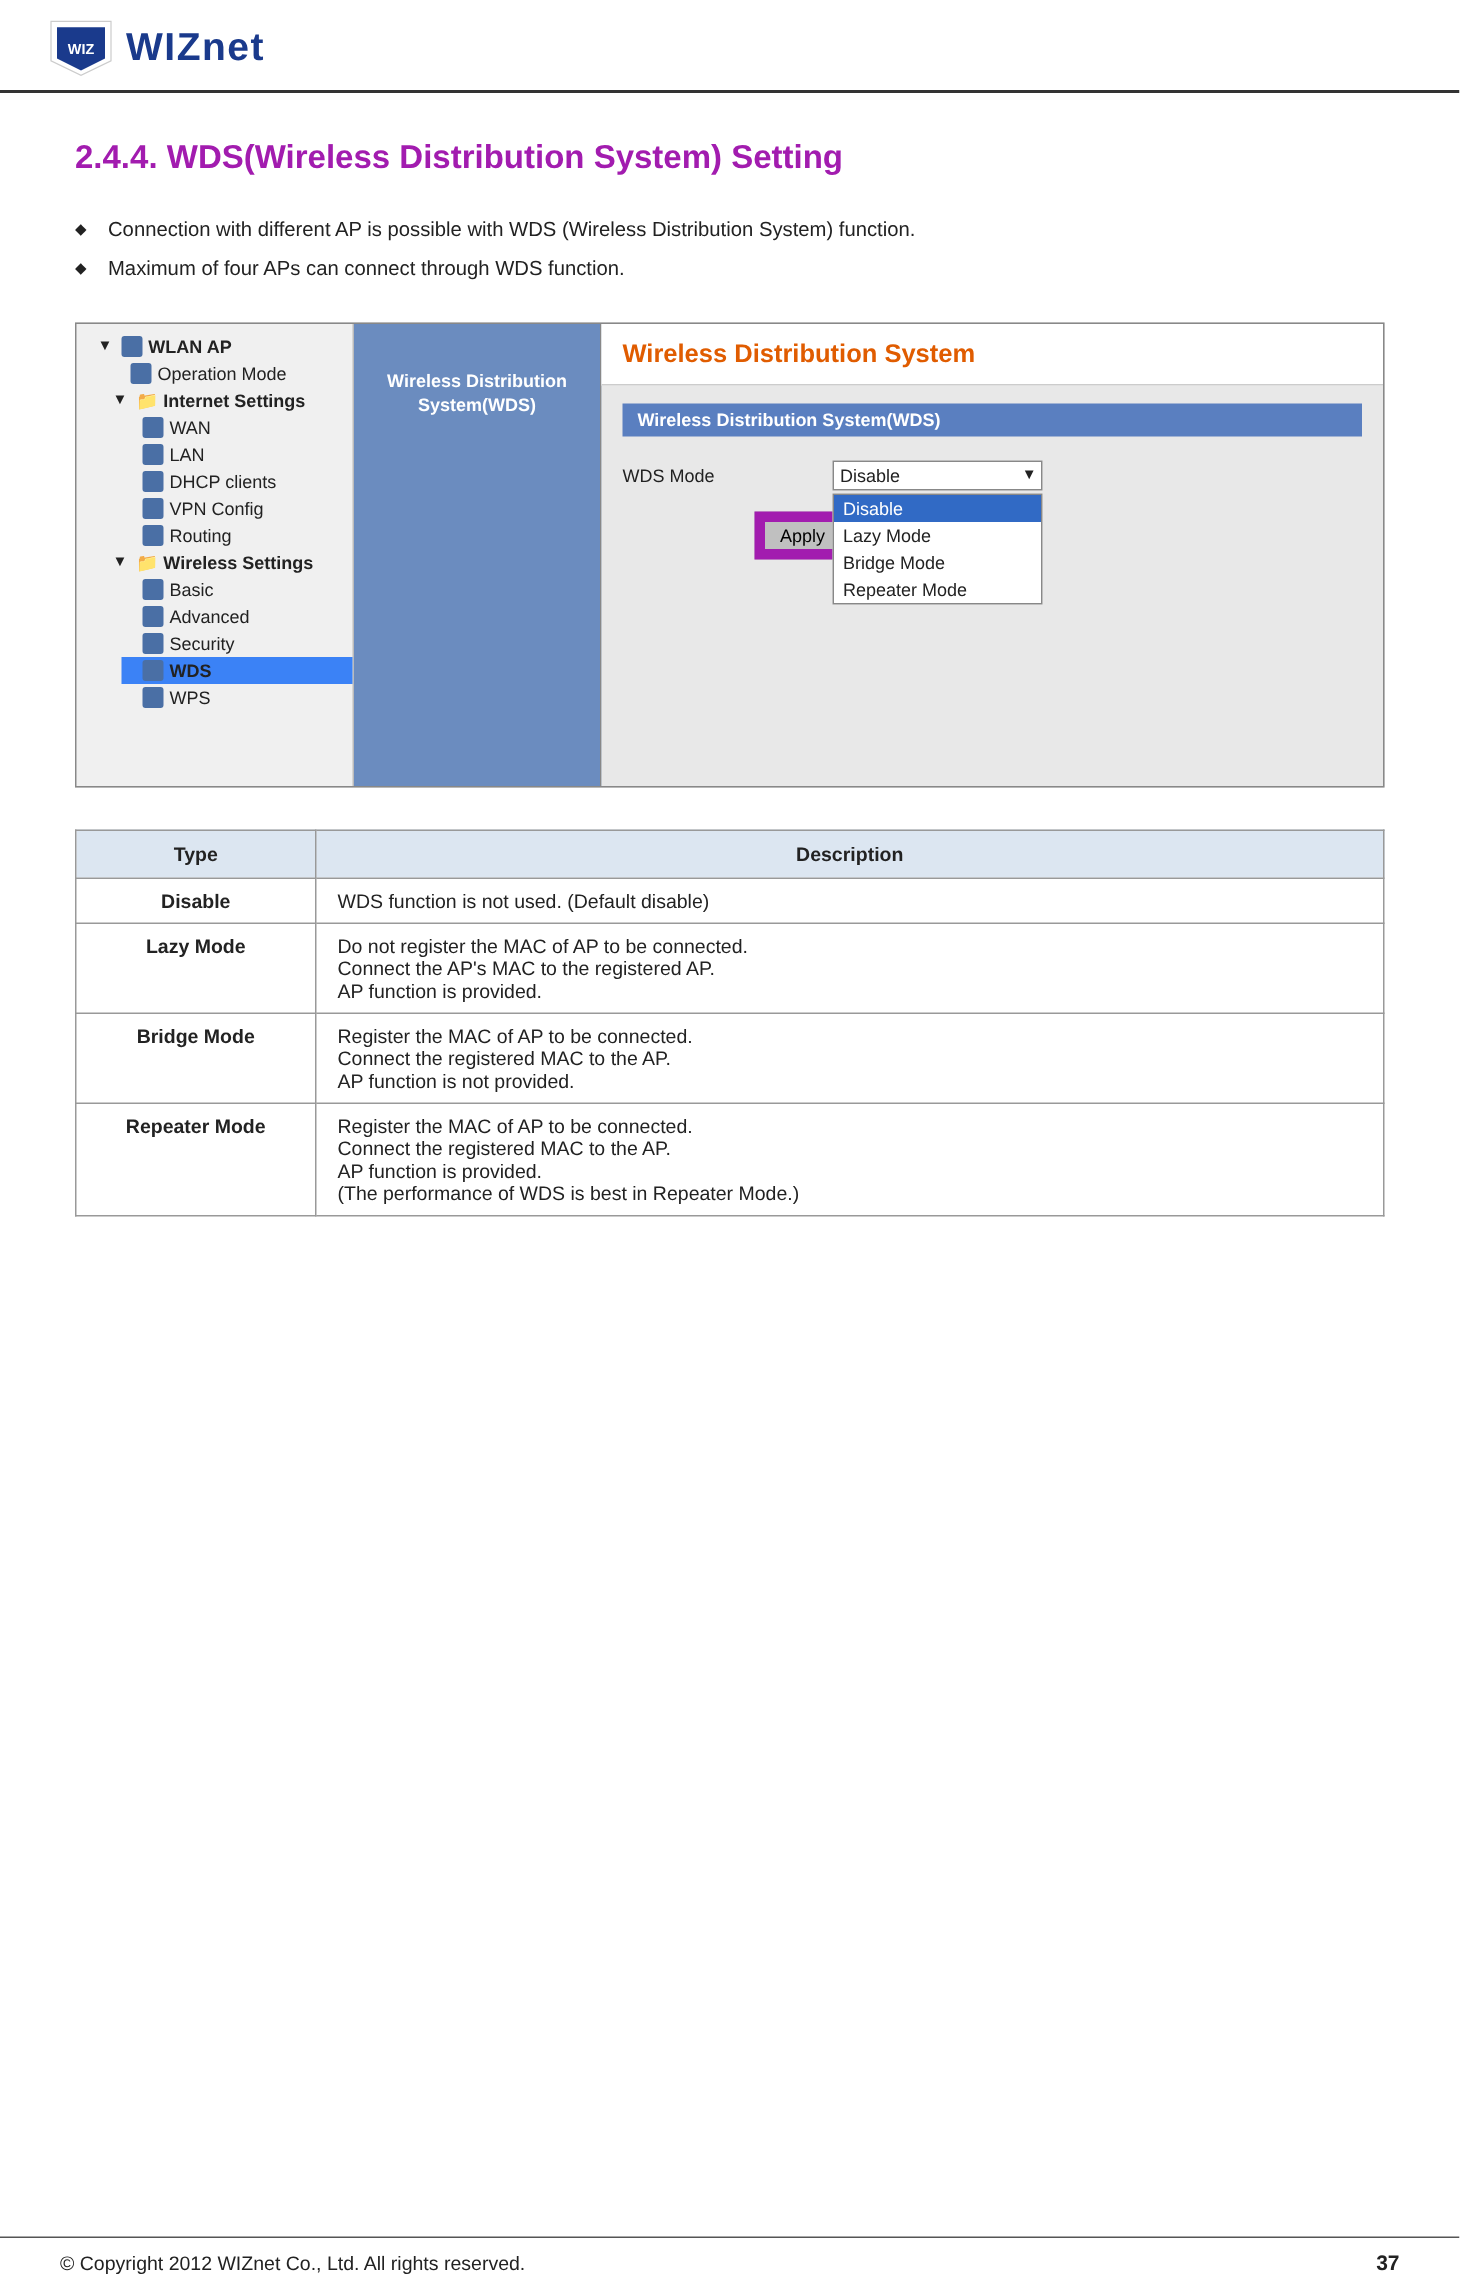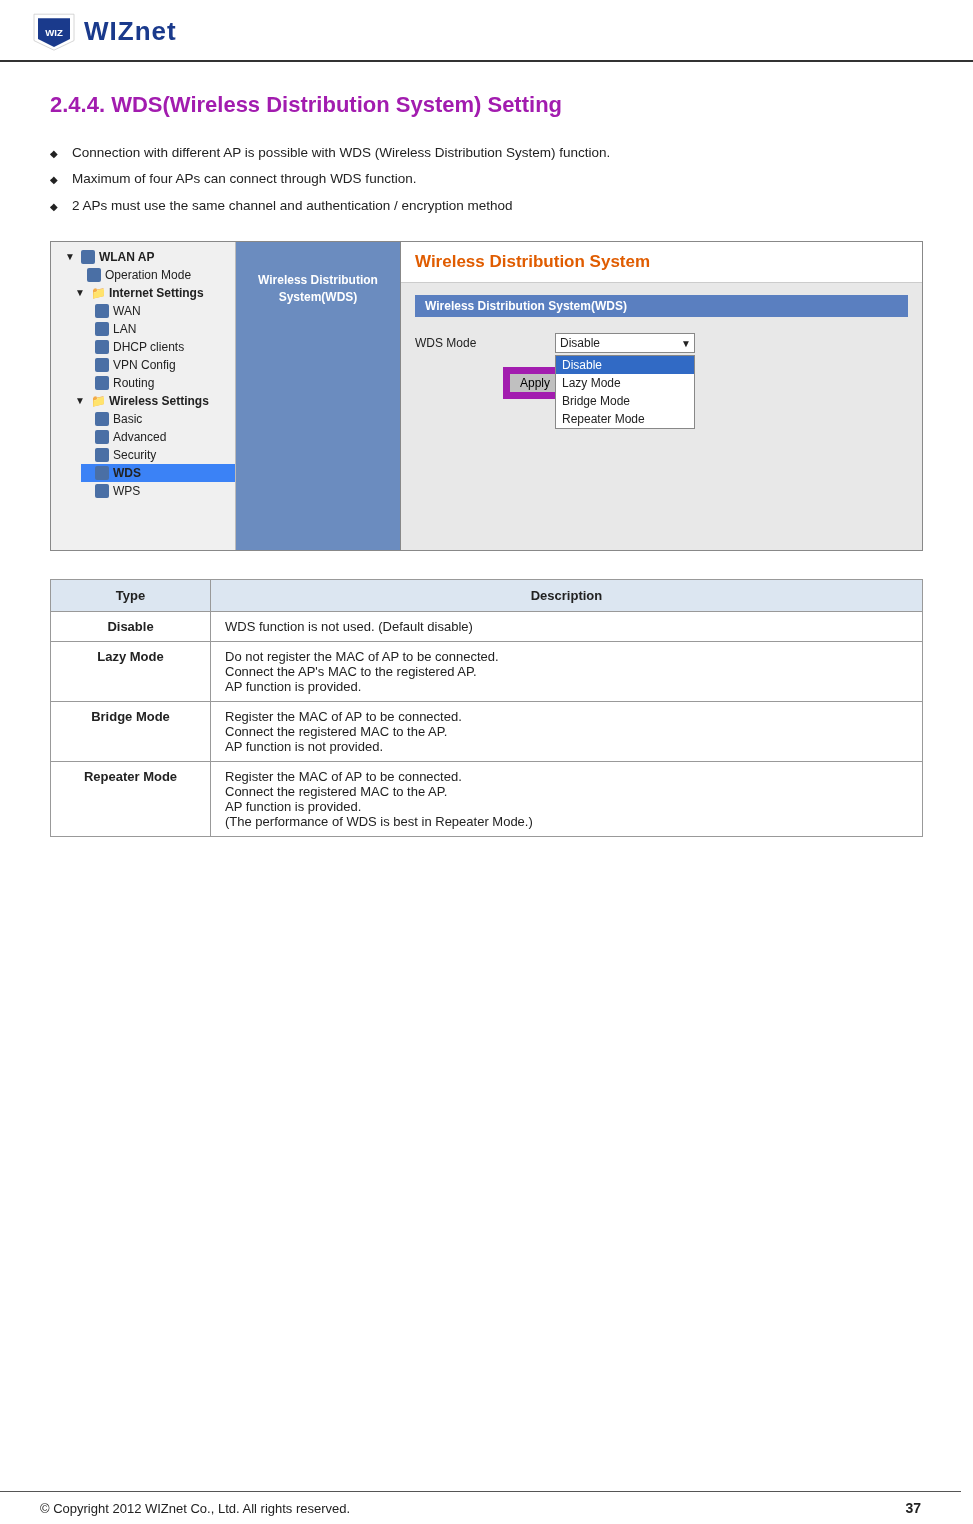--- a/index.html
+++ b/index.html
@@ -229,21 +229,21 @@
     .desc-table td.type-col {
       text-align: center;
       font-weight: bold;
       width: 160px;
     }
     
     .footer {
       position: absolute;
       bottom: 0;
       left: 0;
-      right: 12px;
+      right: 0;
       border-top: 1px solid #555;
       padding: 8px 40px;
       display: flex;
       justify-content: space-between;
       align-items: center;
       font-size: 13px;
     }
     .footer-page {
       font-weight: bold;
       font-size: 14px;
@@ -270,21 +270,20 @@
   </div>
 </div>
 
 <div class="content">
 
   <h1 class="section-title">2.4.4.  WDS(Wireless Distribution System)  Setting</h1>
 
   <ul class="bullet-list">
     <li>Connection with different AP is possible with WDS (Wireless Distribution System) function.</li>
     <li>Maximum of four APs can connect through WDS function.</li>
-    <li>2 APs must use the same channel and authentication / encryption method</li>
   </ul>
 
   <div class="screenshot-area">
 
     <div class="nav-panel">
       <div class="nav-item bold">
         <span class="expand-icon">▼</span>
         <span class="nav-icon" style="background:#4a6fa5;width:14px;height:14px;border-radius:2px;"></span>
         <span>WLAN AP</span>
       </div>

